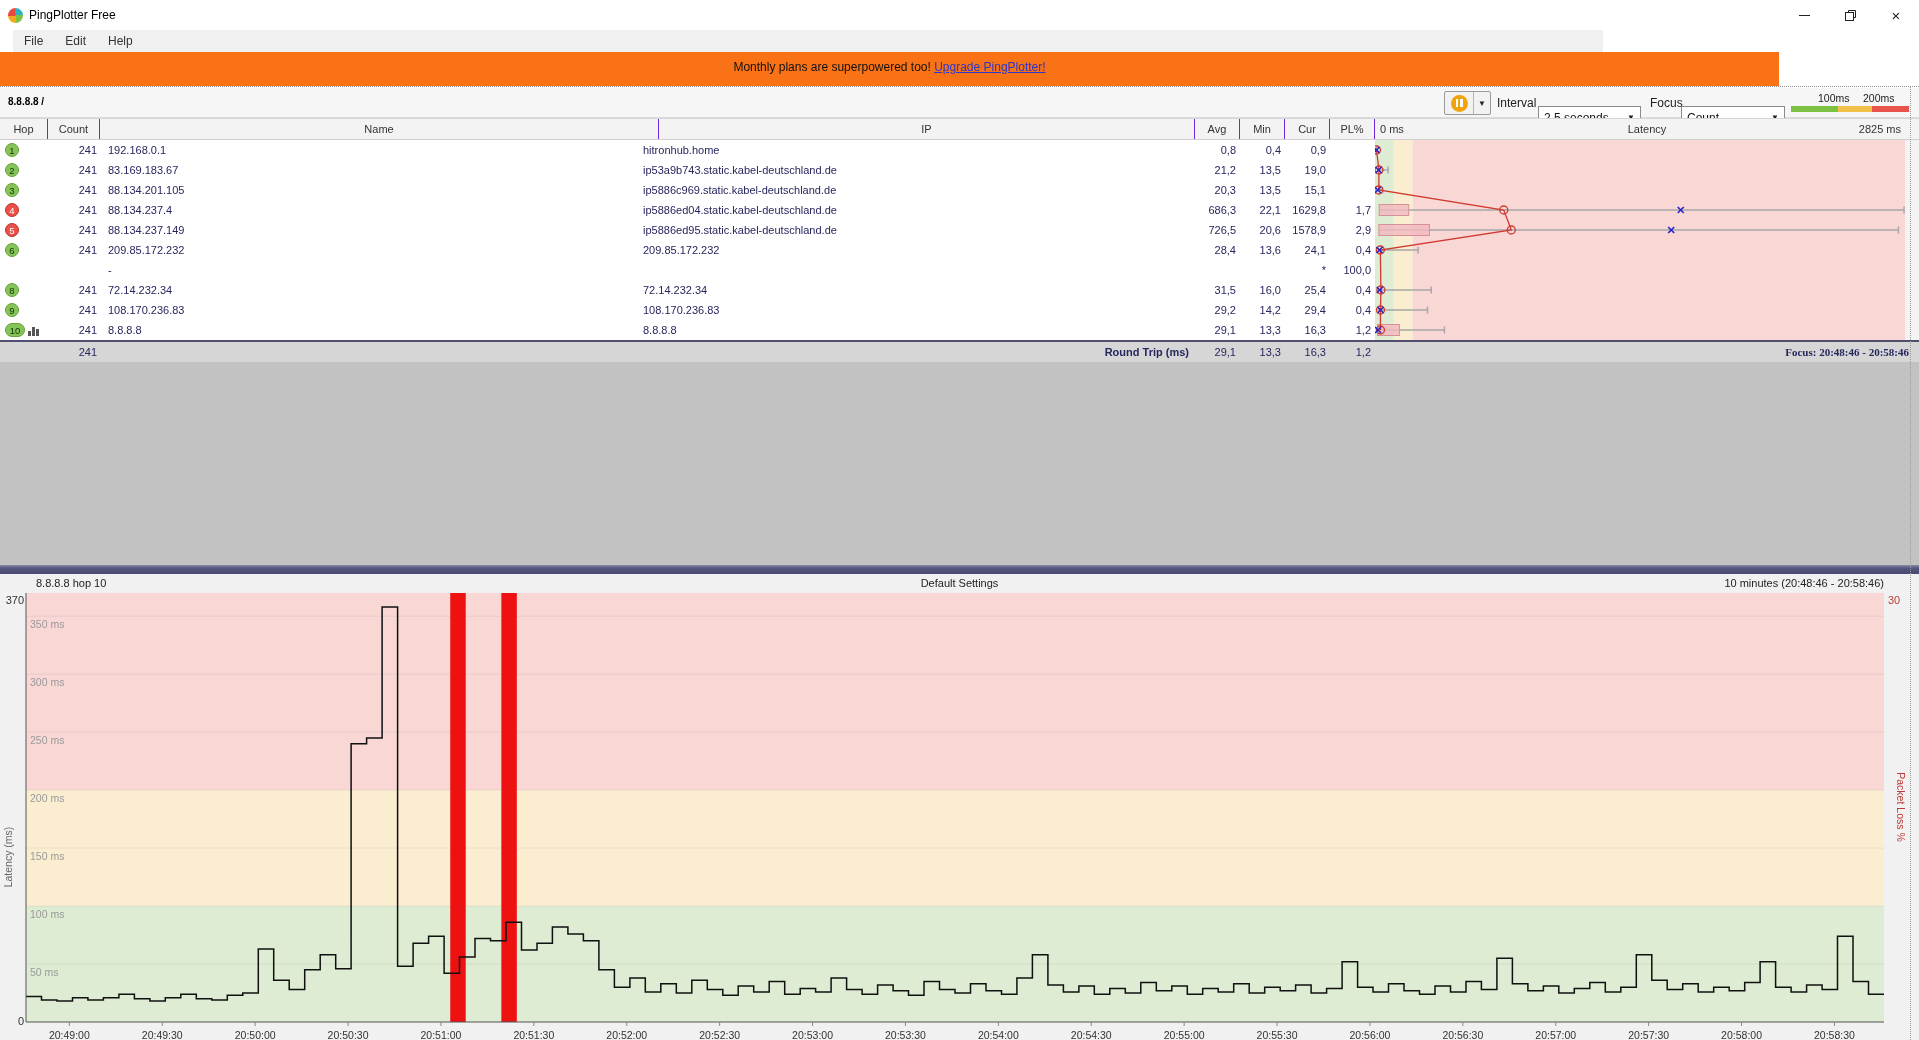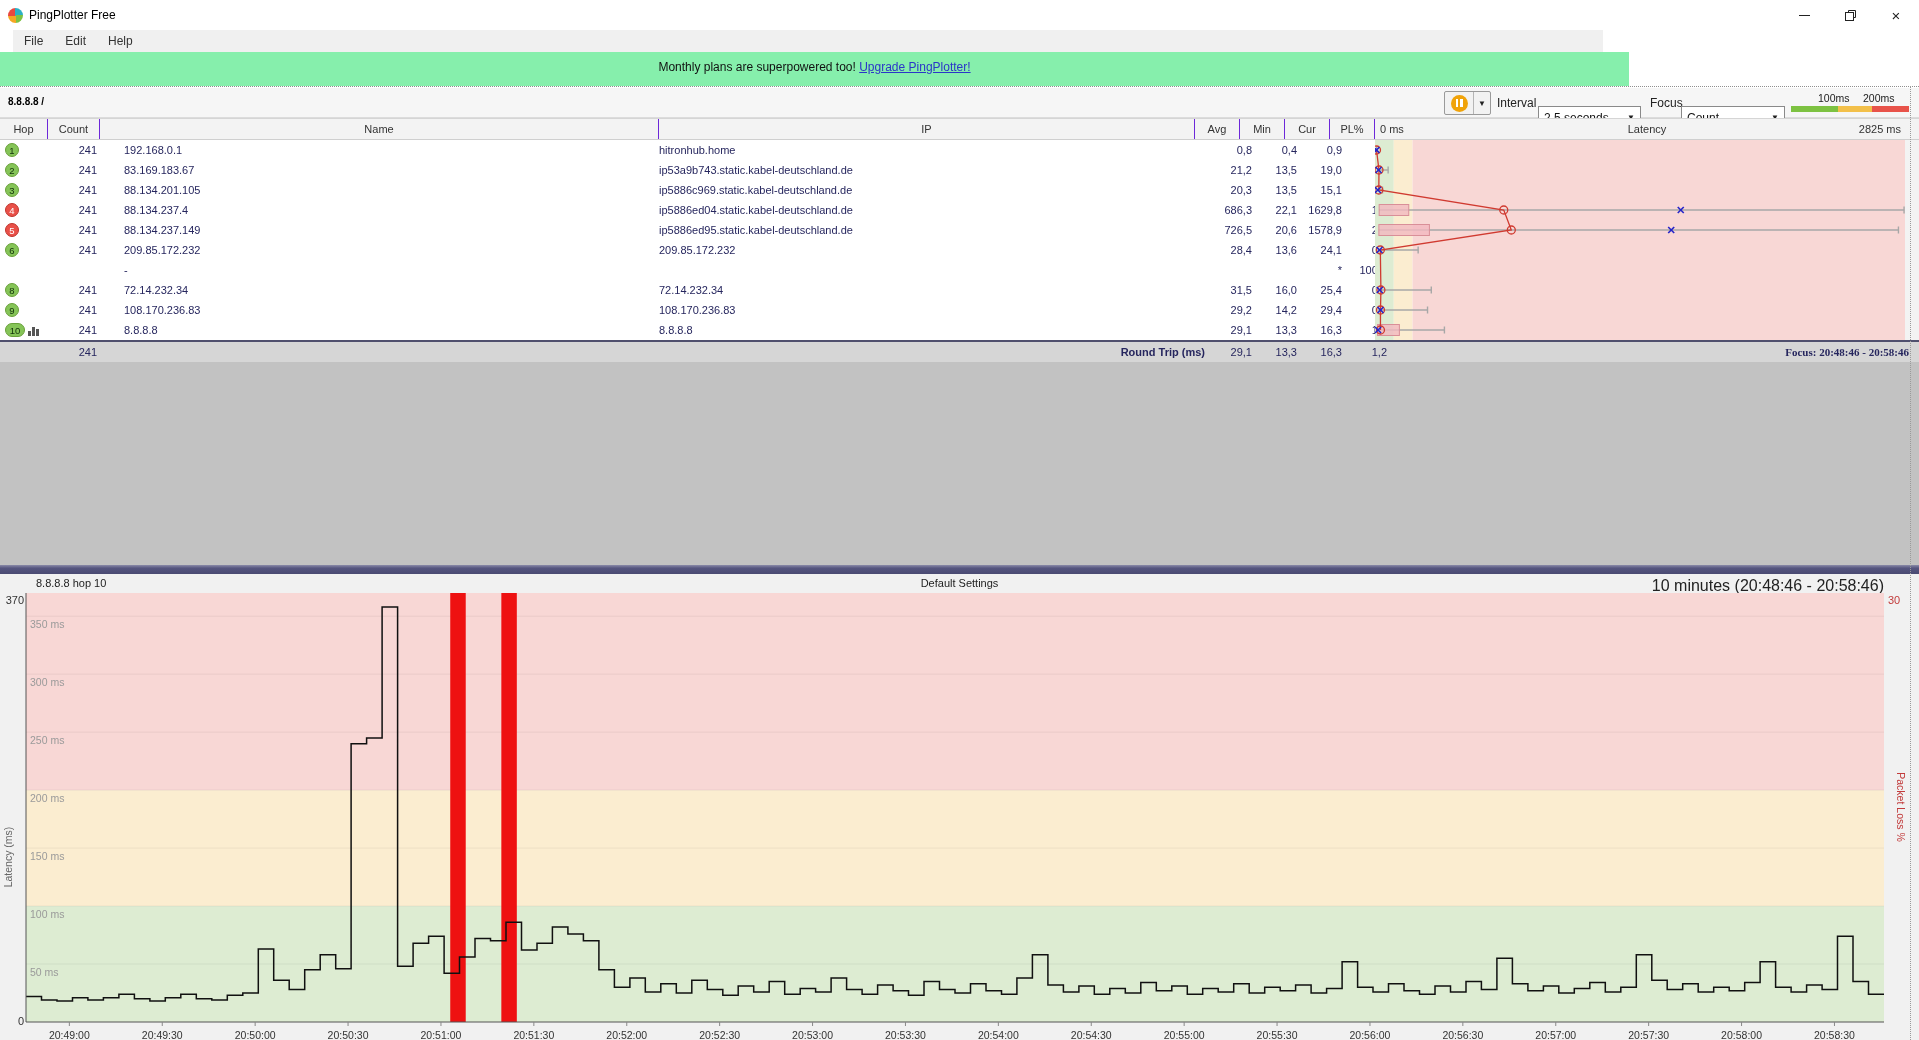--- a/index.html
+++ b/index.html
@@ -12,21 +12,21 @@
     background:conic-gradient(#2bb0c4 0 25%, #7dc242 25% 50%, #f5a623 50% 75%, #e8483f 75% 100%); }
   #app-title { font-size:12px; color:#000; }
   #win-btns { margin-left:auto; display:flex; height:30px; }
   .winbtn { width:46px; height:30px; display:flex; align-items:center; justify-content:center; color:#222; }
   .min-glyph { width:11px; height:1px; background:#222; }
   .close-glyph { font-size:15px; line-height:1; }
 
   
   #menubar { position:absolute; left:0; top:30px; width:1590px; height:22px; background:#f0f0f0; display:flex; align-items:center;margin-left:13px; }
   .menu-item { padding:3px 11px; font-size:12px; color:#333; }
-  #banner { position:absolute; left:0; top:52px; width:1629px; height:34px; background:#86efac; text-align:center; padding-top:8px; font-size:12px; color:#111; }
+  #banner { position:absolute; left:0; top:52px; width:1779px; height:34px; background:#f97316; text-align:center; padding-top:8px; font-size:12px; color:#111; }
   #banner a { color:#2b36c8; text-decoration:underline; }
   #dotted-sep { position:absolute; left:0; top:86px; width:1919px; height:0; border-top:1px dotted #8f8f8f; }
 
   
   #targetbar { position:absolute; left:0; top:88px; width:1919px; height:30px; background:#f6f6f6; border-bottom:1px solid #dcdcdc; }
   #target-label { position:absolute; left:8px; top:8px; font-size:10px; font-weight:bold; color:#000; }
   .ctl { position:absolute; top:3px; height:24px; }
   #pause-group { left:1444px; width:47px; display:flex; border:1px solid #9a9a9a; border-radius:2px; background:#f2f2f2; }
   #pause-cell { width:29px; display:flex; align-items:center; justify-content:center; border-right:1px solid #b5b5b5; }
   #pause-circle { width:17px; height:17px; border-radius:50%; background:#f0a30a; display:flex; align-items:center; justify-content:center; gap:2px; }
@@ -46,21 +46,21 @@
   #legend-bar i { display:block; height:6px; }
 
   
   #tableheader { position:absolute; left:0; top:118px; width:1919px; height:22px; background:#f3f3f3; border-top:1px solid #d5d5d5; border-bottom:1px solid #cfcfcf; display:flex; }
   .hcell { display:flex; align-items:center; justify-content:center; font-size:11px; color:#333; border-right:1px solid #6d28d9; height:100%; }
   #tablebody { position:absolute; left:0; top:140px; width:1919px; height:200px; background:#fff; }
   .trow { position:absolute; left:0; width:1919px; height:20px; display:flex; }
   .cell { display:flex; align-items:center; font-size:11px; color:#26265e; }
   .c-hop   { width:48px; padding-left:5px; gap:3px; }
   .c-count { width:52px; justify-content:flex-end; padding-right:3px; }
-  .c-ip    { width:536px; padding-left:8px;margin-left:16px; }
+  .c-ip    { width:536px; padding-left:8px; }
   .c-name  { width:559px; padding-left:7px; }
   .c-avg,.c-min,.c-cur,.c-pl { width:45px; justify-content:flex-end; padding-right:4px; }
   .hopc { width:14px; height:14px; border-radius:50%; display:flex; align-items:center; justify-content:center; font-size:9.5px; }
   .hop-up   { background:#85c457; border:1px solid #69a03a; color:#13320a; }
   .hop-warn { background:#e95048; border:1px solid #bf352d; color:#fff; }
   .hop-wide { width:20px; border-radius:8px; }
   #latsvg { position:absolute; left:1375px; top:0; }
   #rtrow { position:absolute; left:0; top:340px; width:1919px; height:22px; background:#d6d6d6; border-top:2px solid #50506e; display:flex; }
   #rtrow .cell { color:#26265e; }
   .rt-label { width:559px; justify-content:flex-end; padding-right:6px; font-weight:bold; color:#1b2f6e; }
@@ -69,21 +69,21 @@
   
   #grayfill { position:absolute; left:0; top:362px; width:1919px; height:203px; background:#c2c2c2; }
   #splitter { position:absolute; left:0; top:565px; width:1919px; height:9px;
     background:linear-gradient(#8a8aa8, #55557f 35%, #4a4a72); }
 
   
   #graphpanel { position:absolute; left:0; top:574px; width:1919px; height:466px; background:#f1f1f1; }
   #graphhead { position:absolute; left:0; top:0; width:1919px; height:18px; background:#f1f1f1; }
   #gh-left { position:absolute; left:36px; top:3px; font-size:11px; color:#222; }
   #gh-center { position:absolute; left:0; top:3px; width:1919px; text-align:center; font-size:11px; color:#222; }
-  #gh-right { position:absolute; right:35px; top:3px; font-size:16px; color:#222; }
+  #gh-right { position:absolute; right:35px; top:3px; font-size:11px; color:#222; }
   #chartsvg { position:absolute; left:0; top:18px; }
 
   #win-right-border { position:absolute; left:1910px; top:86px; width:0; height:954px; border-left:1px dotted #9a9a9a; }
 </style>
 </head>
 <body>
 
 <div id="titlebar">
   <div id="app-icon"></div>
   <div id="app-title">PingPlotter Free</div>

